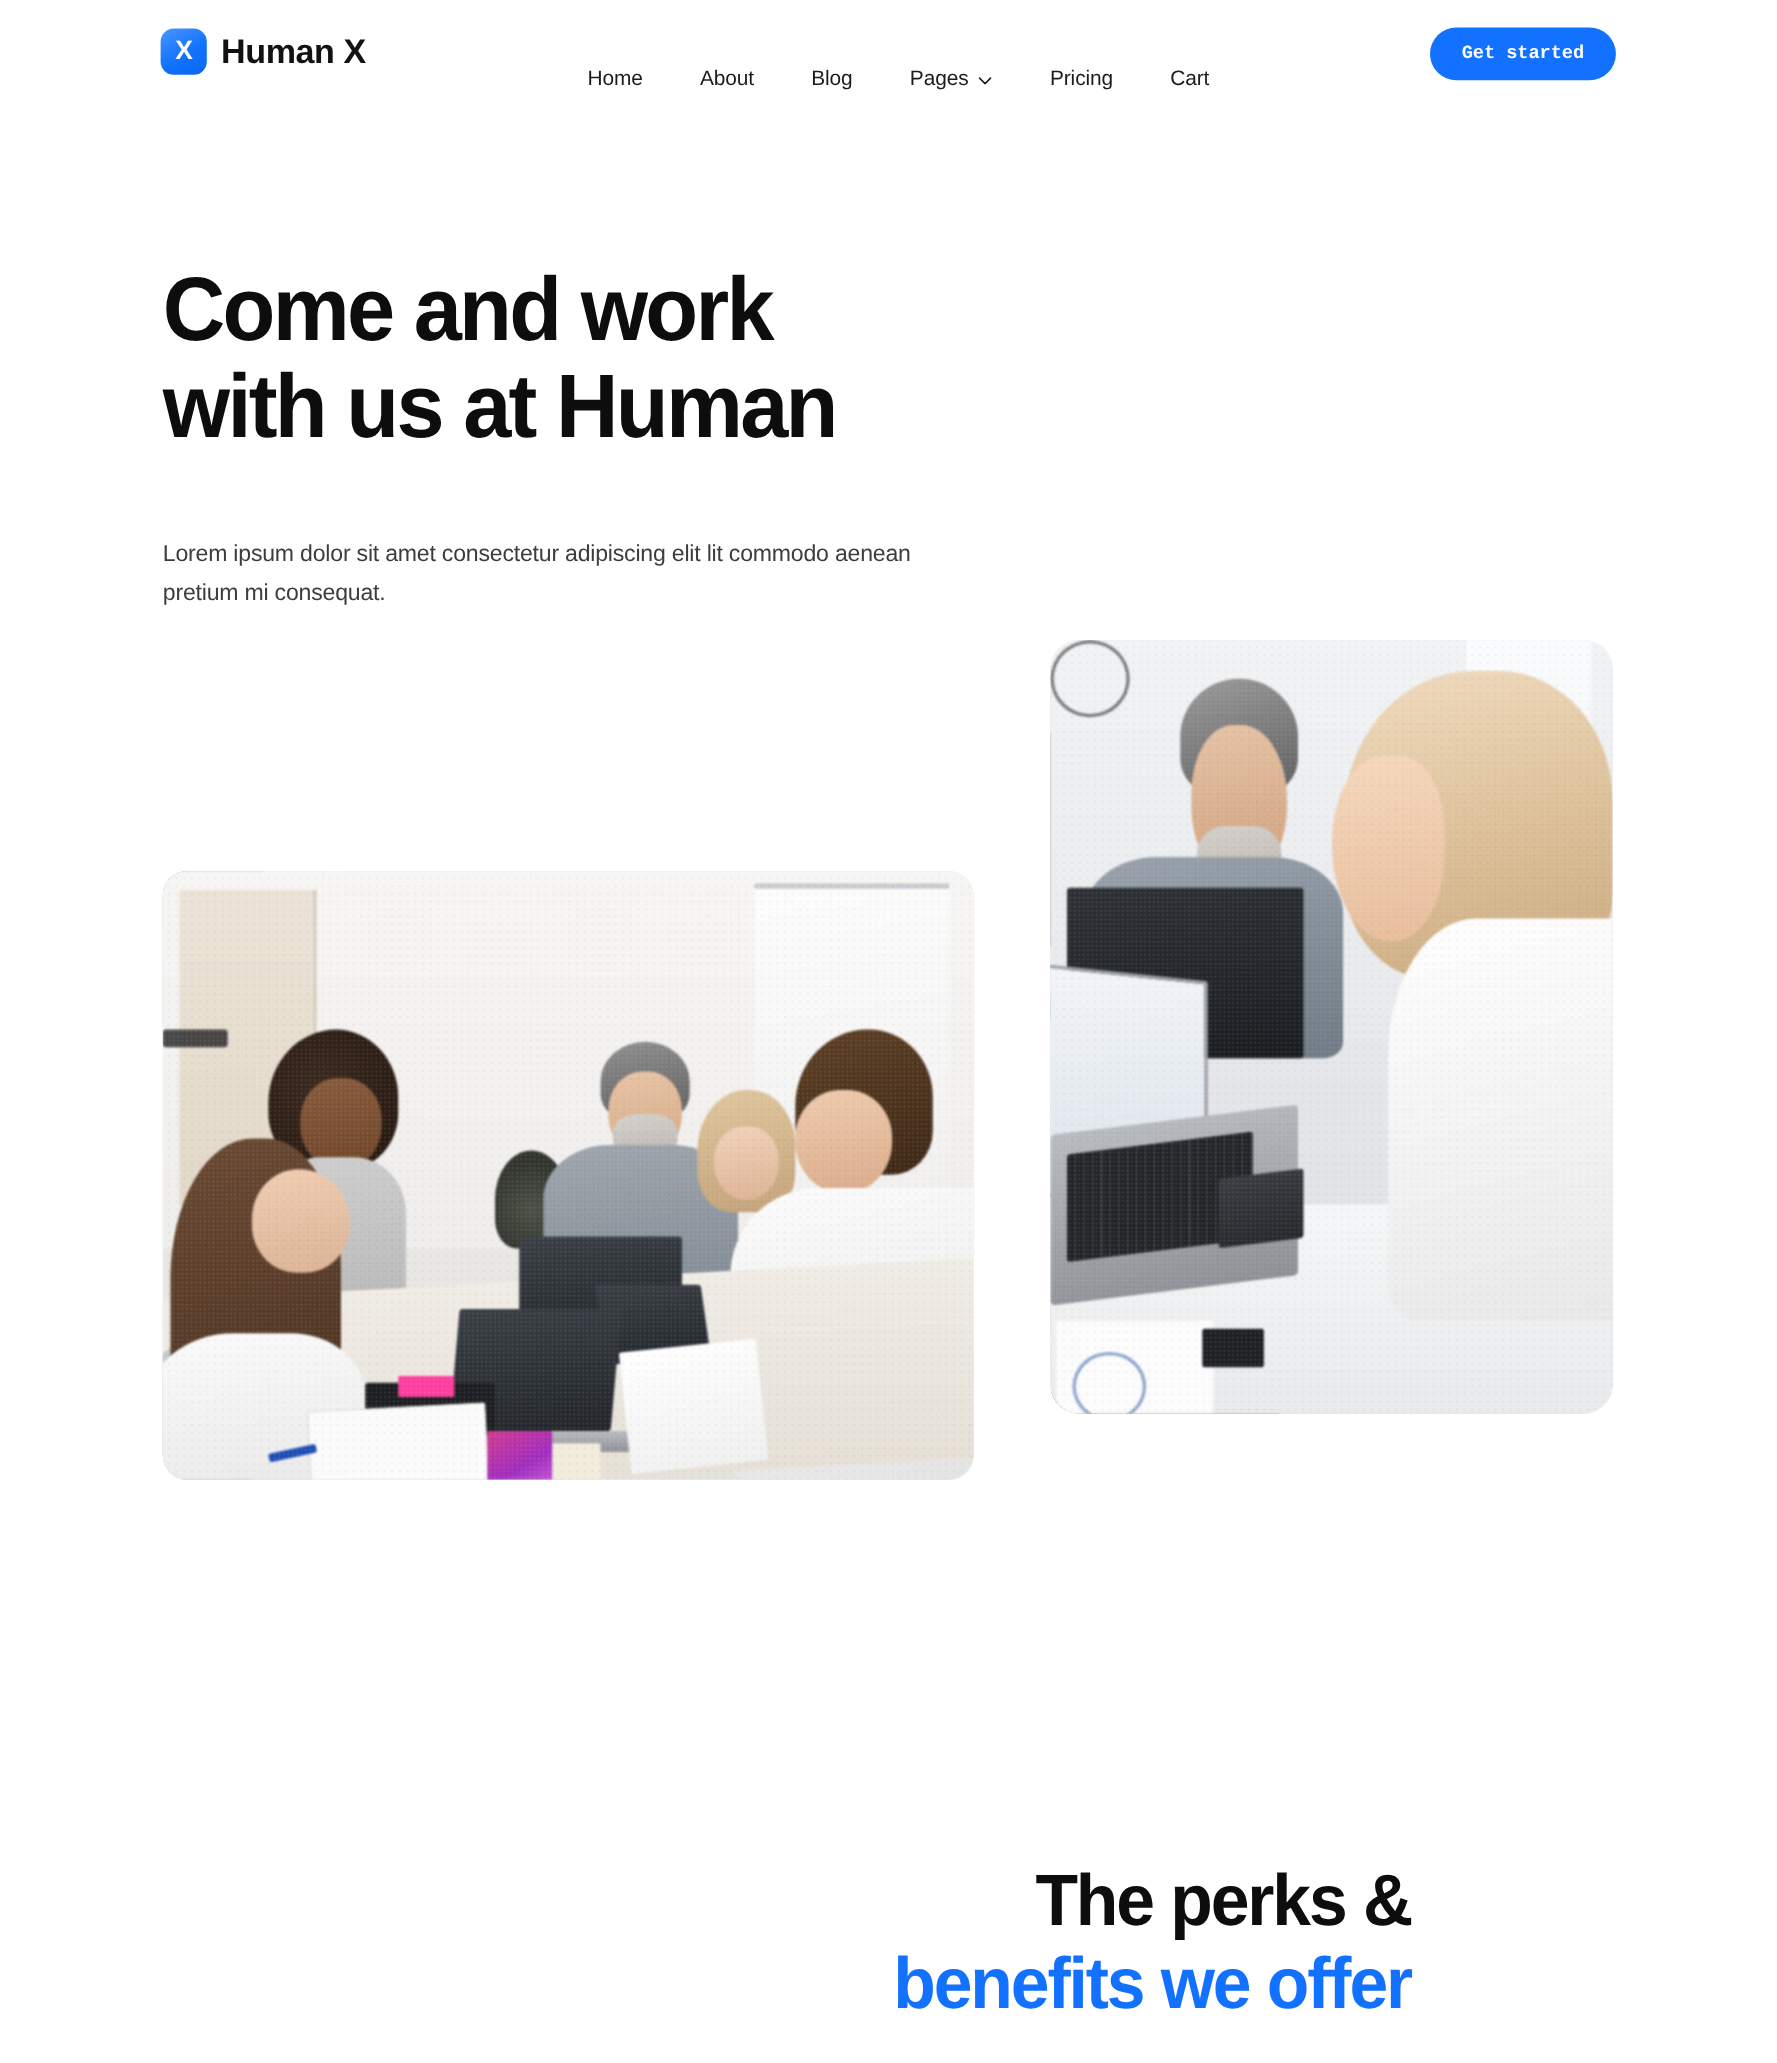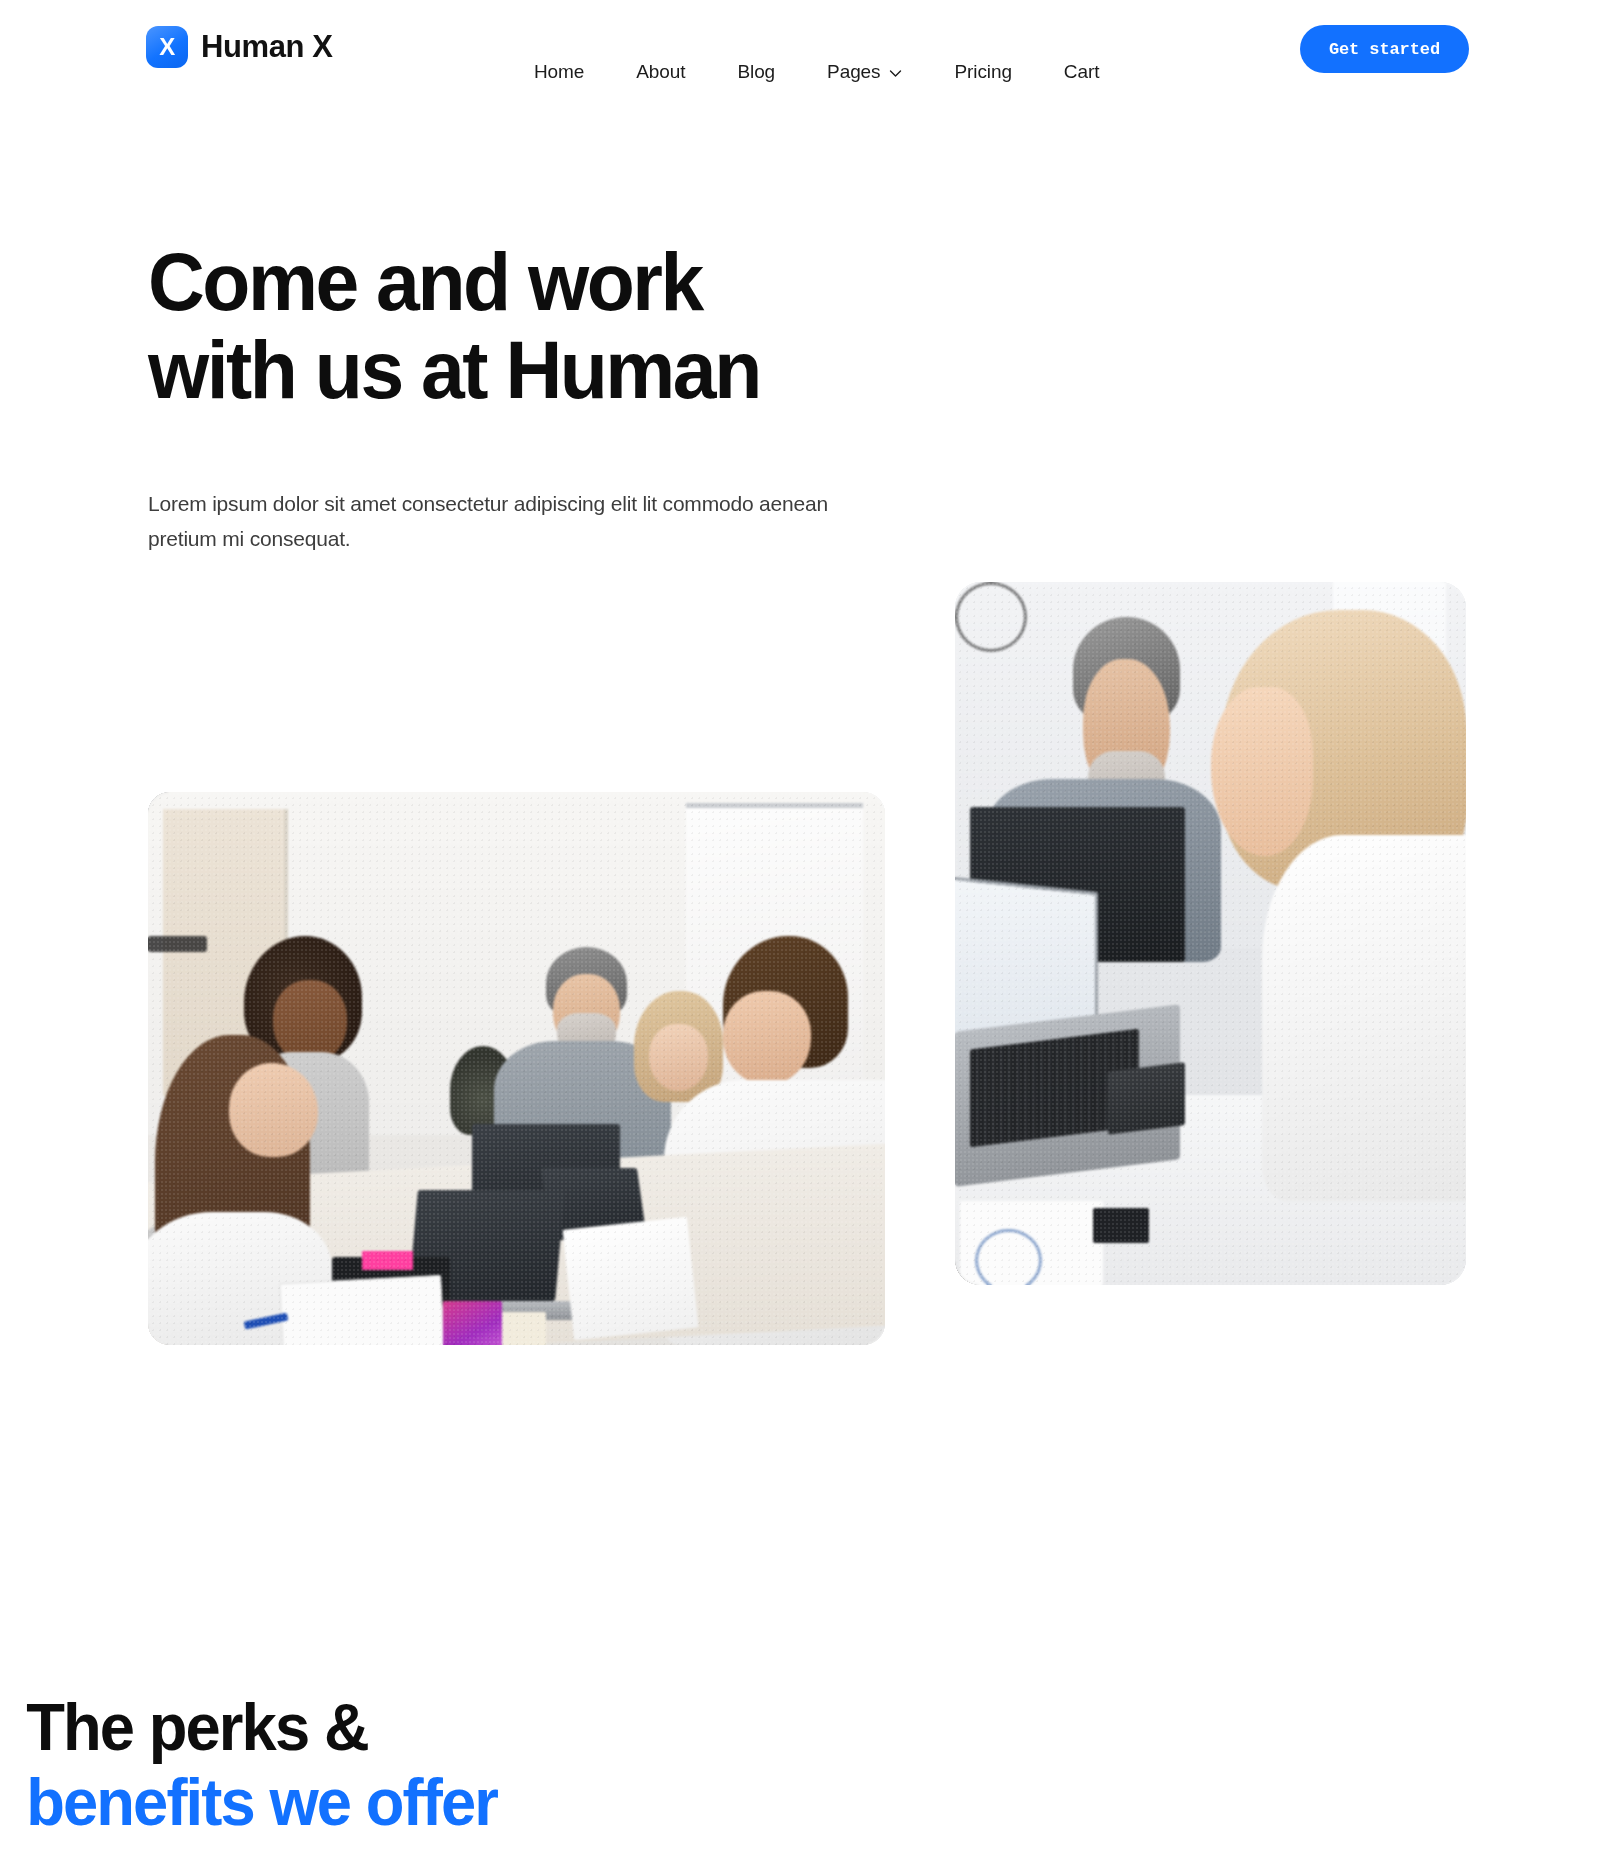--- a/index.html
+++ b/index.html
@@ -414,21 +414,21 @@
     -webkit-backdrop-filter: blur(1.1px);
     pointer-events: none;
   }
 
   
   .perks {
     position: absolute;
     left: 0;
     top: 1690px;
     width: 1309px;
-    text-align: left;
+    text-align: right;
   }
   .perks-title {
     font-size: 66px;
     line-height: 1.14;
     font-weight: bold;
     letter-spacing: -2px;
     color: #0d0d0d;
     transform: scaleX(0.96);
   }
   .perks-title .accent { color: #1271ff; display: block; }

